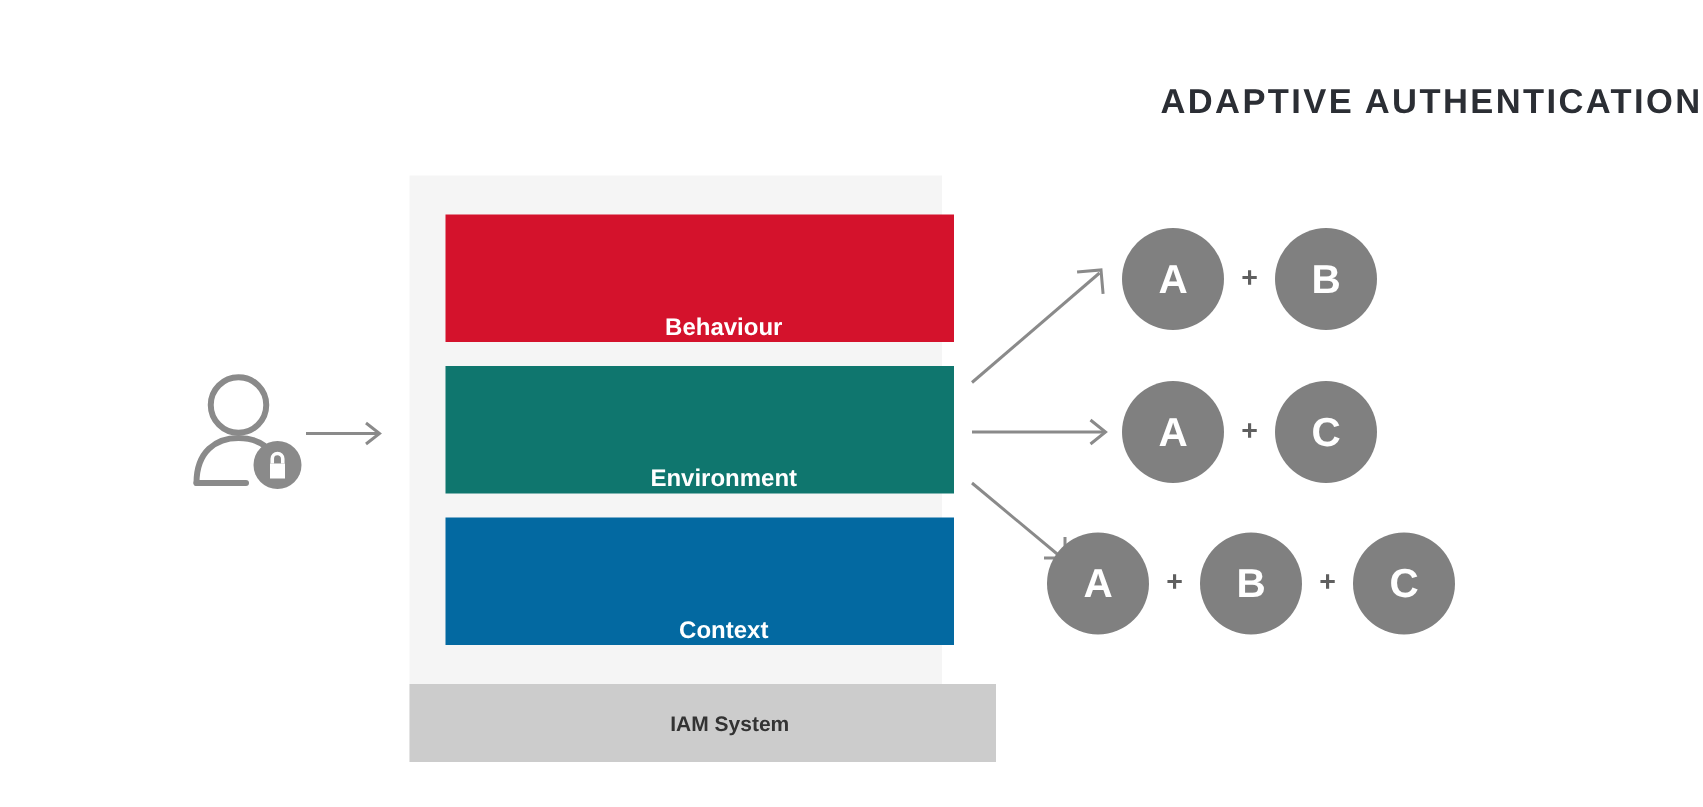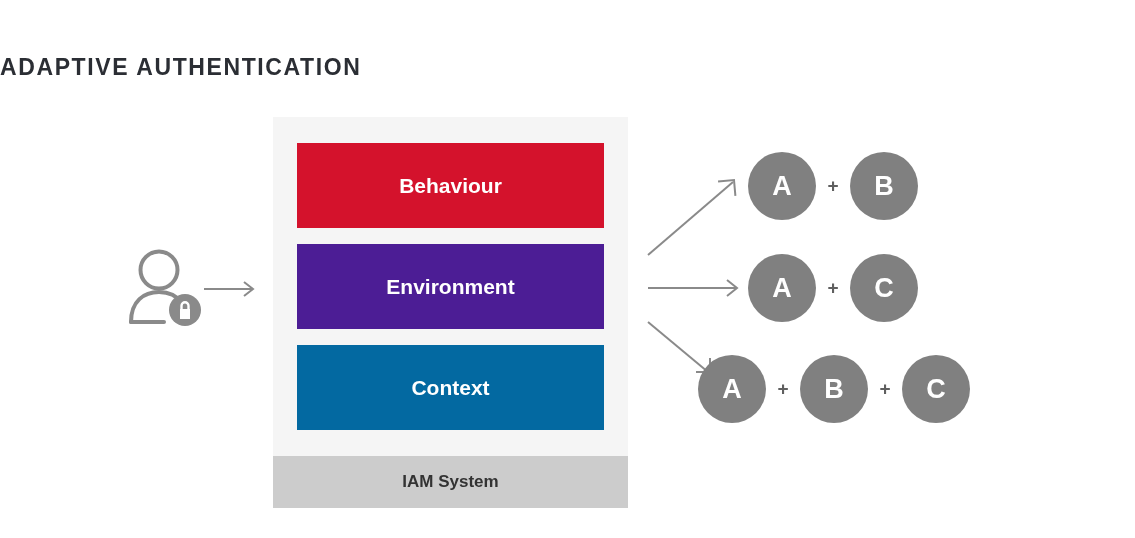--- a/index.html
+++ b/index.html
@@ -18,21 +18,21 @@
     width: 1135px;
     height: 538px;
   }
 
   
   .title {
     position: absolute;
     left: 0;
     top: 54px;
     width: 1135px;
-    text-align: left;
+    text-align: right;
     font-size: 23px;
     font-weight: bold;
     letter-spacing: 1.6px;
     color: #2b2e34;
     white-space: nowrap;
   }
 
   
   .user-icon {
     position: absolute;
@@ -56,54 +56,56 @@
     top: 117px;
     width: 355px;
     height: 391px;
     background: #f5f5f5;
   }
   .layer {
     position: absolute;
     left: 24px;
     width: 307px;
     display: flex;
-    align-items: center;
+    align-items: flex-end;
     justify-content: center;
     color: #ffffff;
-    font-size: 21px;
-    font-weight: bold;
+    font-size: 16px;
+    font-weight: bold;
+    padding-left: 32px;
   }
   .layer-behaviour {
     top: 26px;
     height: 85px;
     background: #d4122c;
   }
   .layer-environment {
     top: 127px;
     height: 85px;
-    background: #4c1d95;
+    background: #0f766e;
   }
   .layer-context {
     top: 228px;
     height: 85px;
     background: #0369a1;
   }
   .base-band {
     position: absolute;
     left: 0;
     top: 339px;
     width: 355px;
     height: 52px;
     background: #cccccc;
     display: flex;
     align-items: center;
     justify-content: center;
     color: #333333;
-    font-size: 17px;
-    font-weight: bold;
+    font-size: 14px;
+    font-weight: bold;
+    padding-left: 36px;
   }
 
   
   .fan-arrows {
     position: absolute;
     left: 640px;
     top: 160px;
     width: 110px;
     height: 220px;
   }

